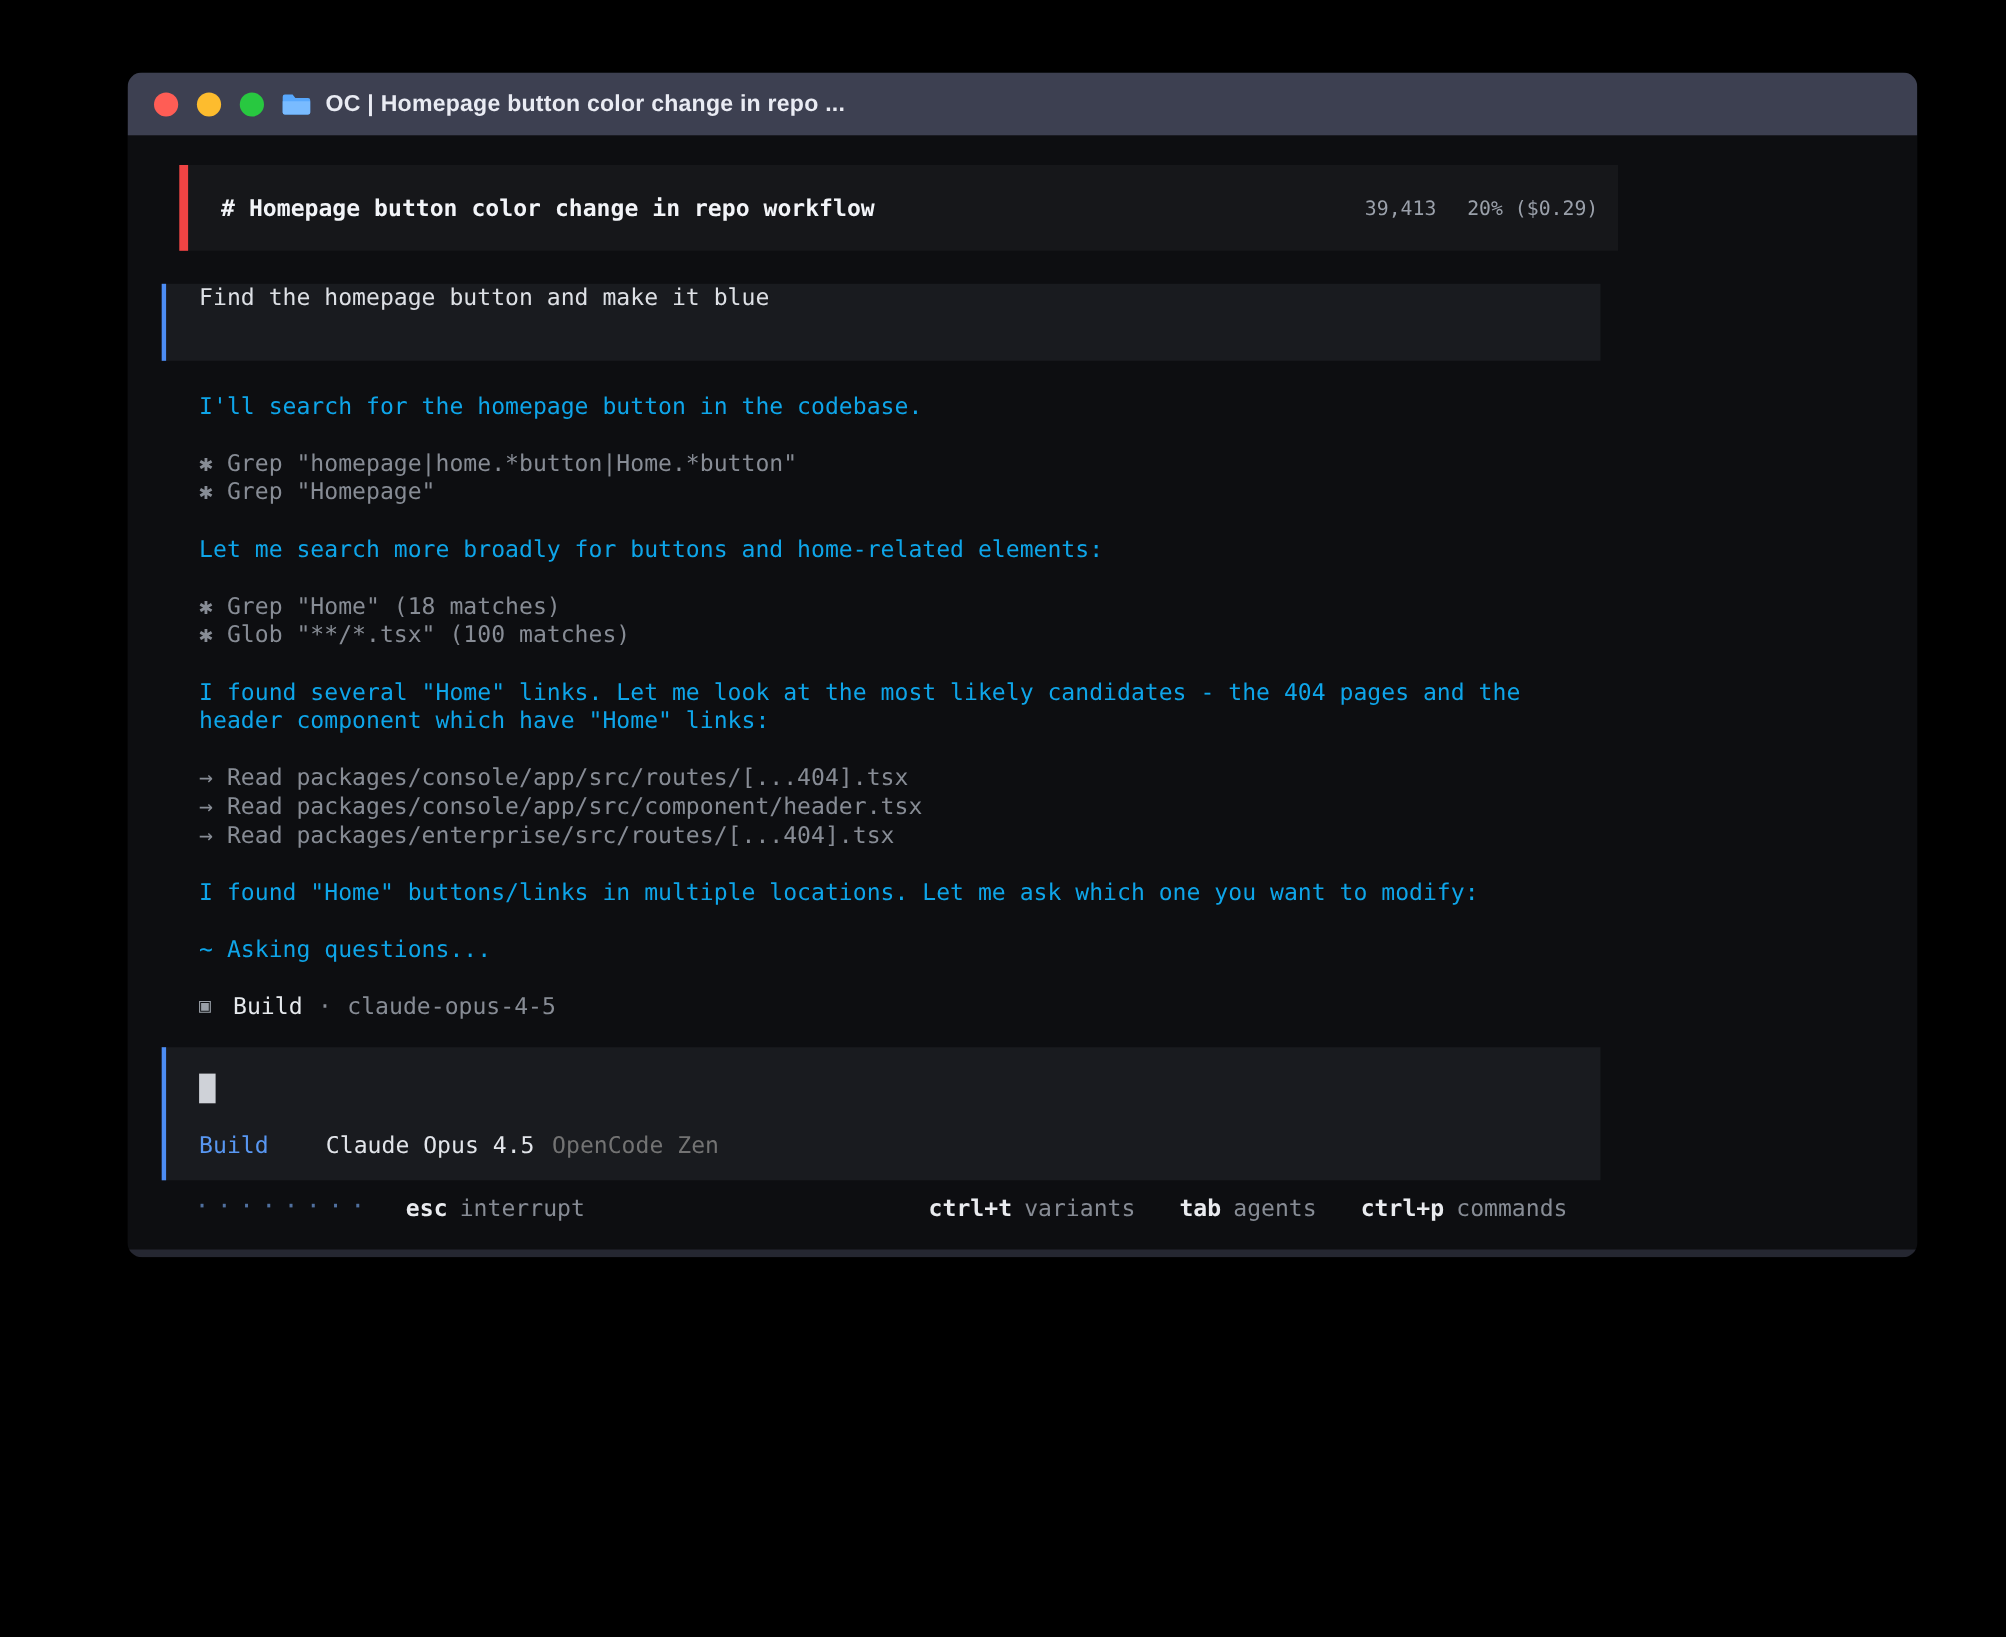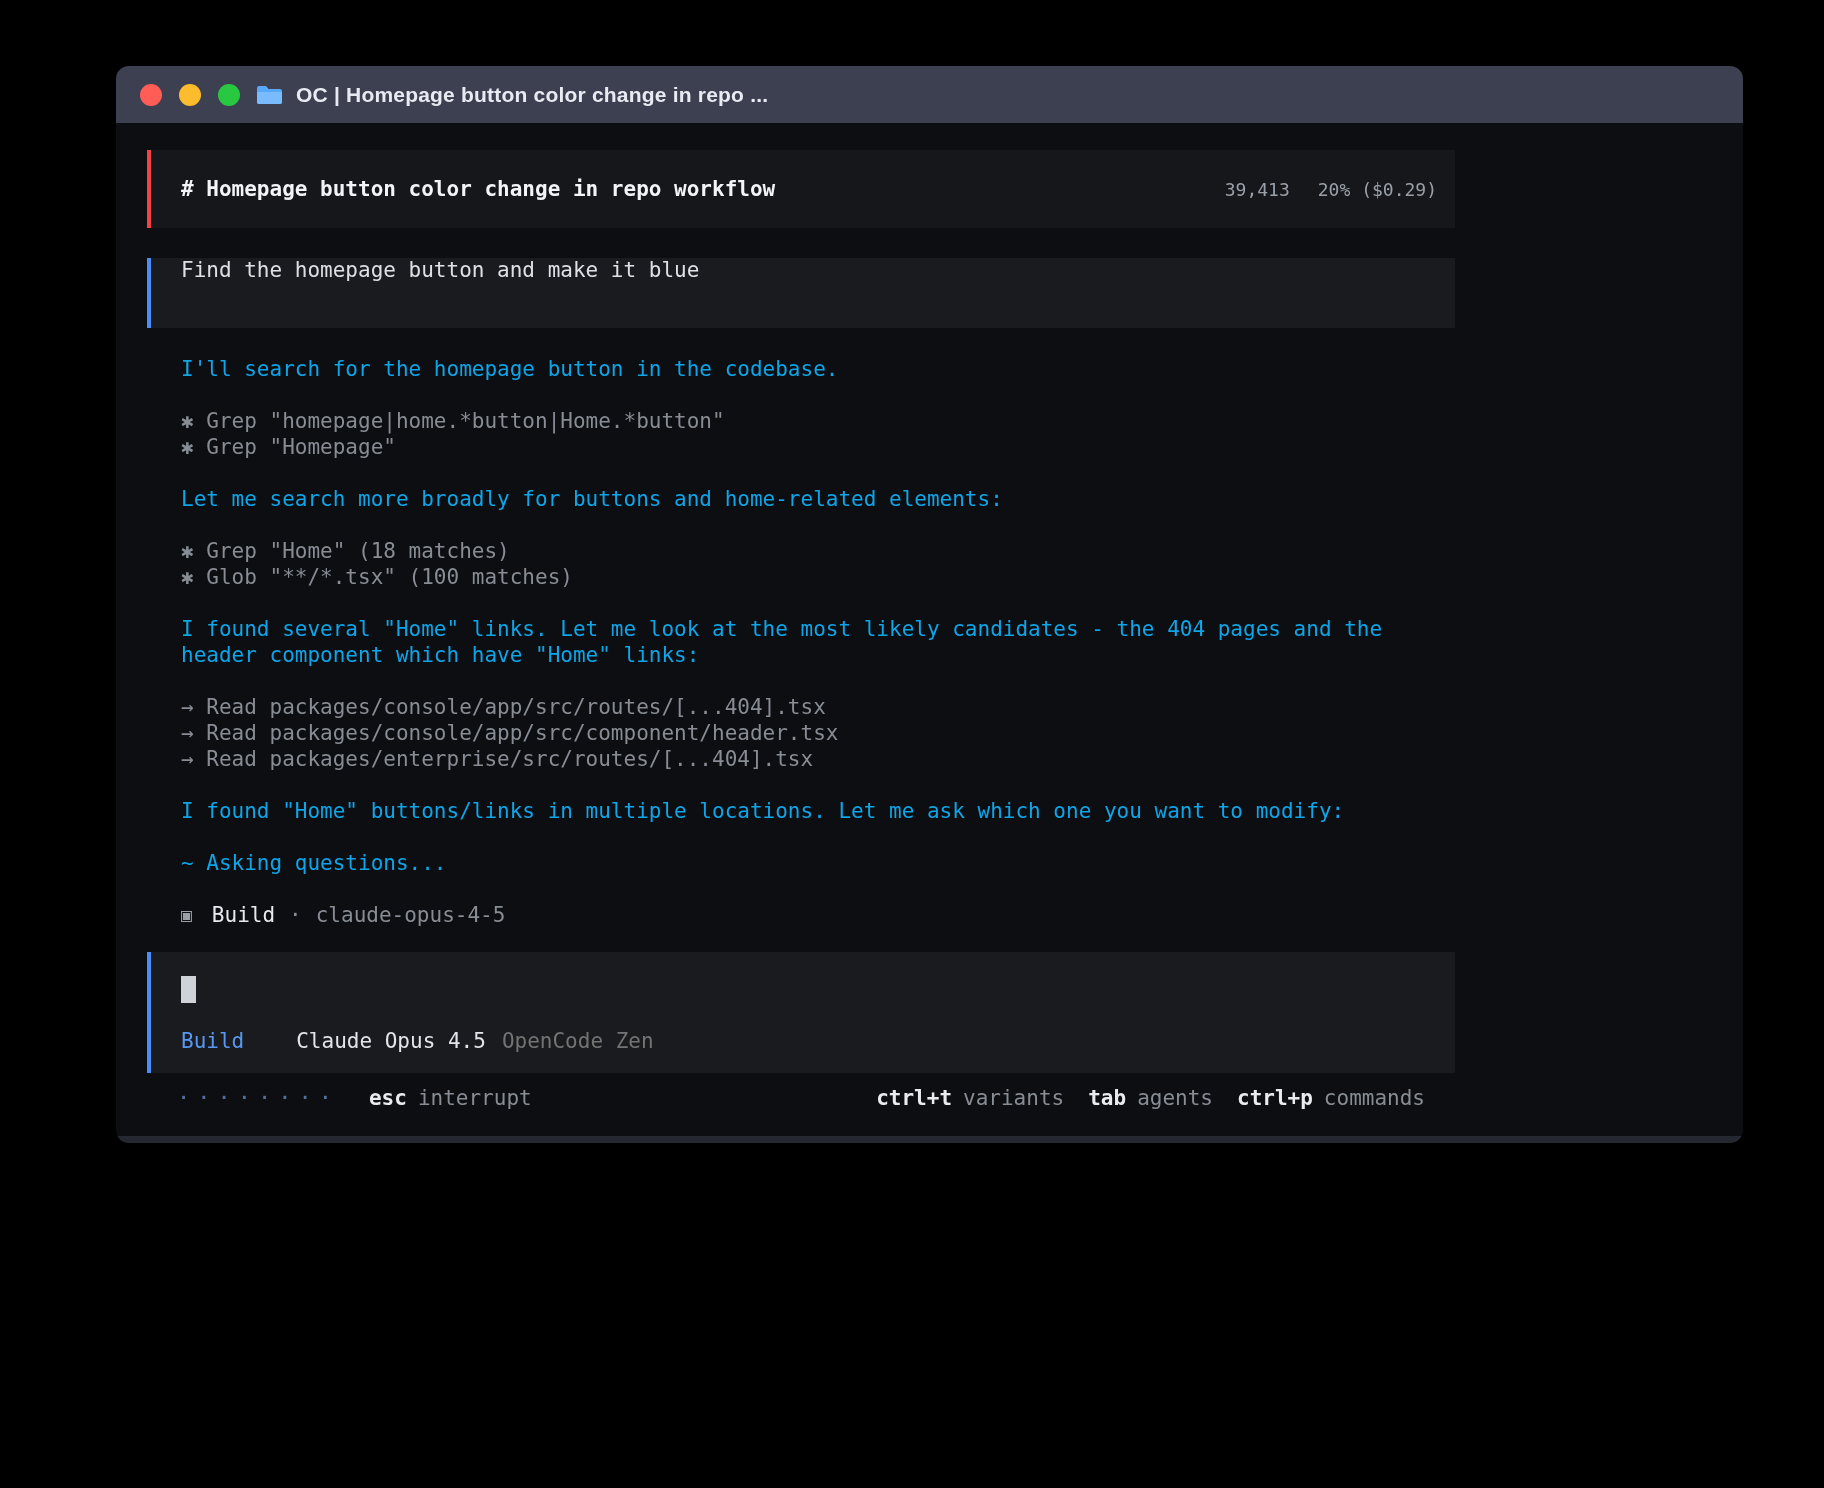--- a/index.html
+++ b/index.html
@@ -27,23 +27,24 @@
   .light.green { background:#28c840; }
   .title-wrap { display:flex; align-items:center; gap:13px; margin-left:16px; }
   .titlebar .title { font-size:21px; font-weight:700; color:#e9ebf3; letter-spacing:.2px; }
   .folder-icon svg { display:block; }
 
   
   .content { padding:27px 0 0 31px; }
   .block-w { width:1308px; }
 
   .header-block {
-    height:78px; background:#16171a; border-left:4px solid #ef4444;
+    height:78px; background:#16171a; border-left:8px solid #ef4444;
     display:flex; align-items:center; justify-content:space-between;
     padding:0 18px 0 30px;
+    margin-left:16px;
   }
   .header-title { font-size:21px; font-weight:700; color:#f2f4f8; }
   .header-stats { display:flex; gap:28px; font-size:18px; color:#9aa0aa; }
 
   .user-panel {
     margin-top:30px; height:70px; background:#191b1f; border-left:4px solid #4c8df5;
     display:flex; align-items:flex-start; padding:0 30px;
   }
   .user-panel .msg { font-size:21px; color:#dde0e5; }
 
@@ -73,21 +74,21 @@
 
   .status-bar {
     margin-top:12px; padding:0 30px; display:flex; align-items:center;
     justify-content:space-between; font-size:21px; line-height:26px;
   }
   .sb-left { display:flex; align-items:center; }
   .sb-dots { color:#50709f; letter-spacing:7px; font-size:22px; margin-right:30px; }
   .sb-pair { display:flex; align-items:baseline; gap:11px; }
   .sb-key { color:#e9ebef; font-weight:700; }
   .sb-label { color:#878c95; }
-  .sb-right { display:flex; align-items:center; gap:24px; }
+  .sb-right { display:flex; align-items:center; gap:40px; }
 </style>
 </head>
 <body>
 
 <div class="window">
 
   <div class="titlebar">
     <div class="lights">
       <button class="light red"></button>
       <button class="light yellow"></button>

